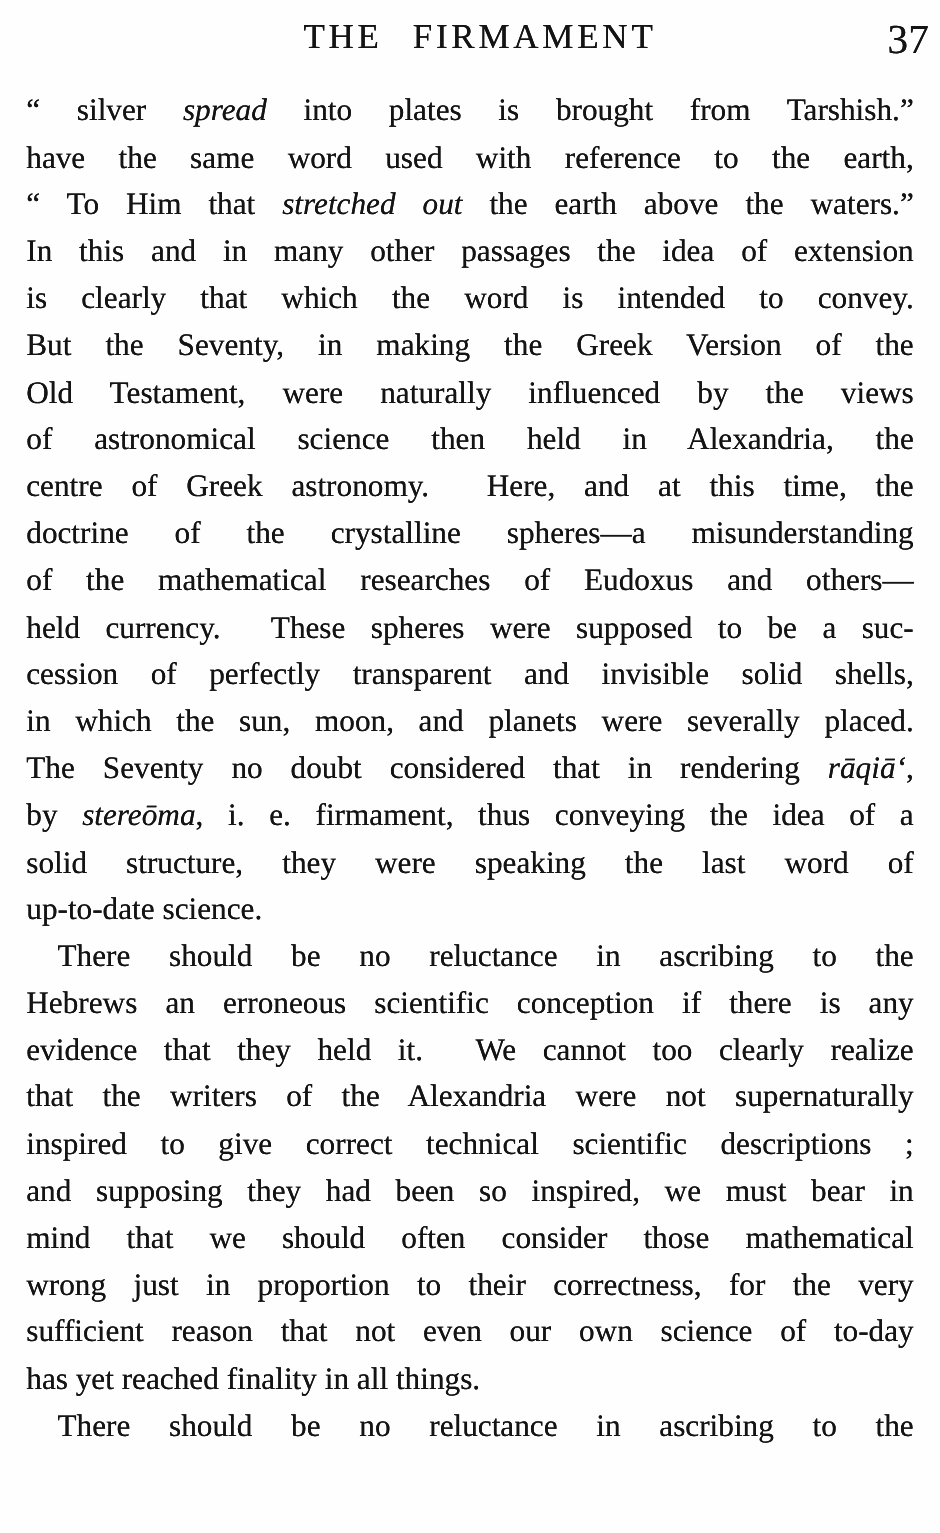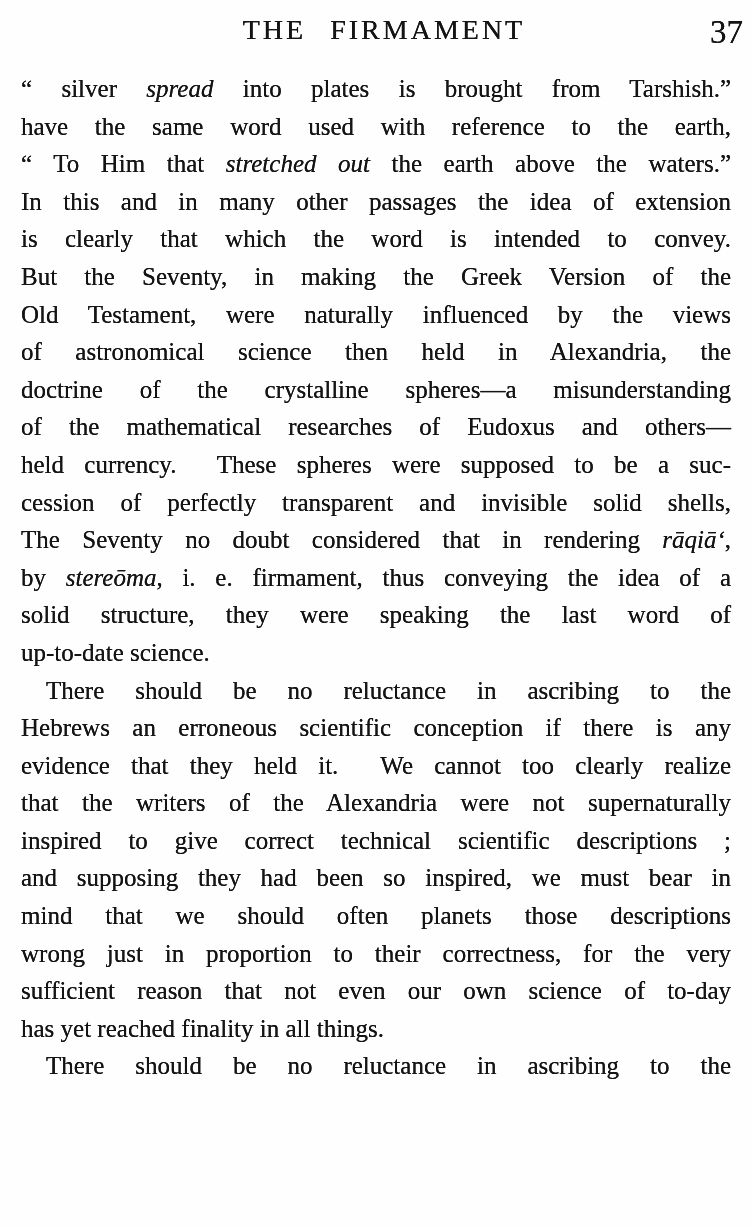--- a/index.html
+++ b/index.html
@@ -77,37 +77,39 @@
   <div class="body-text" id="body-text">
       <div class="paragraph">
         <div class="line"><span>“ silver </span><i>spread</i><span> into plates is brought from Tarshish.”</span></div>
         <div class="line"><span>have the same word used with reference to the earth,</span></div>
         <div class="line"><span>“ To Him that </span><i>stretched out</i><span> the earth above the waters.”</span></div>
         <div class="line"><span>In this and in many other passages the idea of extension</span></div>
         <div class="line"><span>is clearly that which the word is intended to convey.</span></div>
         <div class="line"><span>But the Seventy, in making the Greek Version of the</span></div>
         <div class="line"><span>Old Testament, were naturally influenced by the views</span></div>
         <div class="line"><span>of astronomical science then held in Alexandria, the</span></div>
+        <div class="line"><span>centre of Greek astronomy.&nbsp; Here, and at this time, the</span></div>
         <div class="line"><span>doctrine of the crystalline spheres—a misunderstanding</span></div>
         <div class="line"><span>of the mathematical researches of Eudoxus and others—</span></div>
         <div class="line"><span>held currency.&nbsp; These spheres were supposed to be a suc-</span></div>
         <div class="line"><span>cession of perfectly transparent and invisible solid shells,</span></div>
+        <div class="line"><span>in which the sun, moon, and planets were severally placed.</span></div>
         <div class="line"><span>The Seventy no doubt considered that in rendering </span><i>rāqiā‘</i><span>,</span></div>
         <div class="line"><span>by </span><i>stereōma</i><span>, i. e. firmament, thus conveying the idea of a</span></div>
         <div class="line"><span>solid structure, they were speaking the last word of</span></div>
         <div class="line last"><span>up-to-date science.</span></div>
       </div>
       <div class="paragraph">
         <div class="line indent"><span>There should be no reluctance in ascribing to the</span></div>
         <div class="line"><span>Hebrews an erroneous scientific conception if there is any</span></div>
         <div class="line"><span>evidence that they held it.&nbsp; We cannot too clearly realize</span></div>
         <div class="line"><span>that the writers of the Alexandria were not supernaturally</span></div>
         <div class="line"><span>inspired to give correct technical scientific descriptions ;</span></div>
         <div class="line"><span>and supposing they had been so inspired, we must bear in</span></div>
-        <div class="line"><span>mind that we should often planets those descriptions</span></div>
+        <div class="line"><span>mind that we should often consider those mathematical</span></div>
         <div class="line"><span>wrong just in proportion to their correctness, for the very</span></div>
         <div class="line"><span>sufficient reason that not even our own science of to-day</span></div>
         <div class="line last"><span>has yet reached finality in all things.</span></div>
       </div>
       <div class="paragraph">
         <div class="line indent"><span>There should be no reluctance in ascribing to the</span></div>
       </div>
     </div>
 </div>
 

